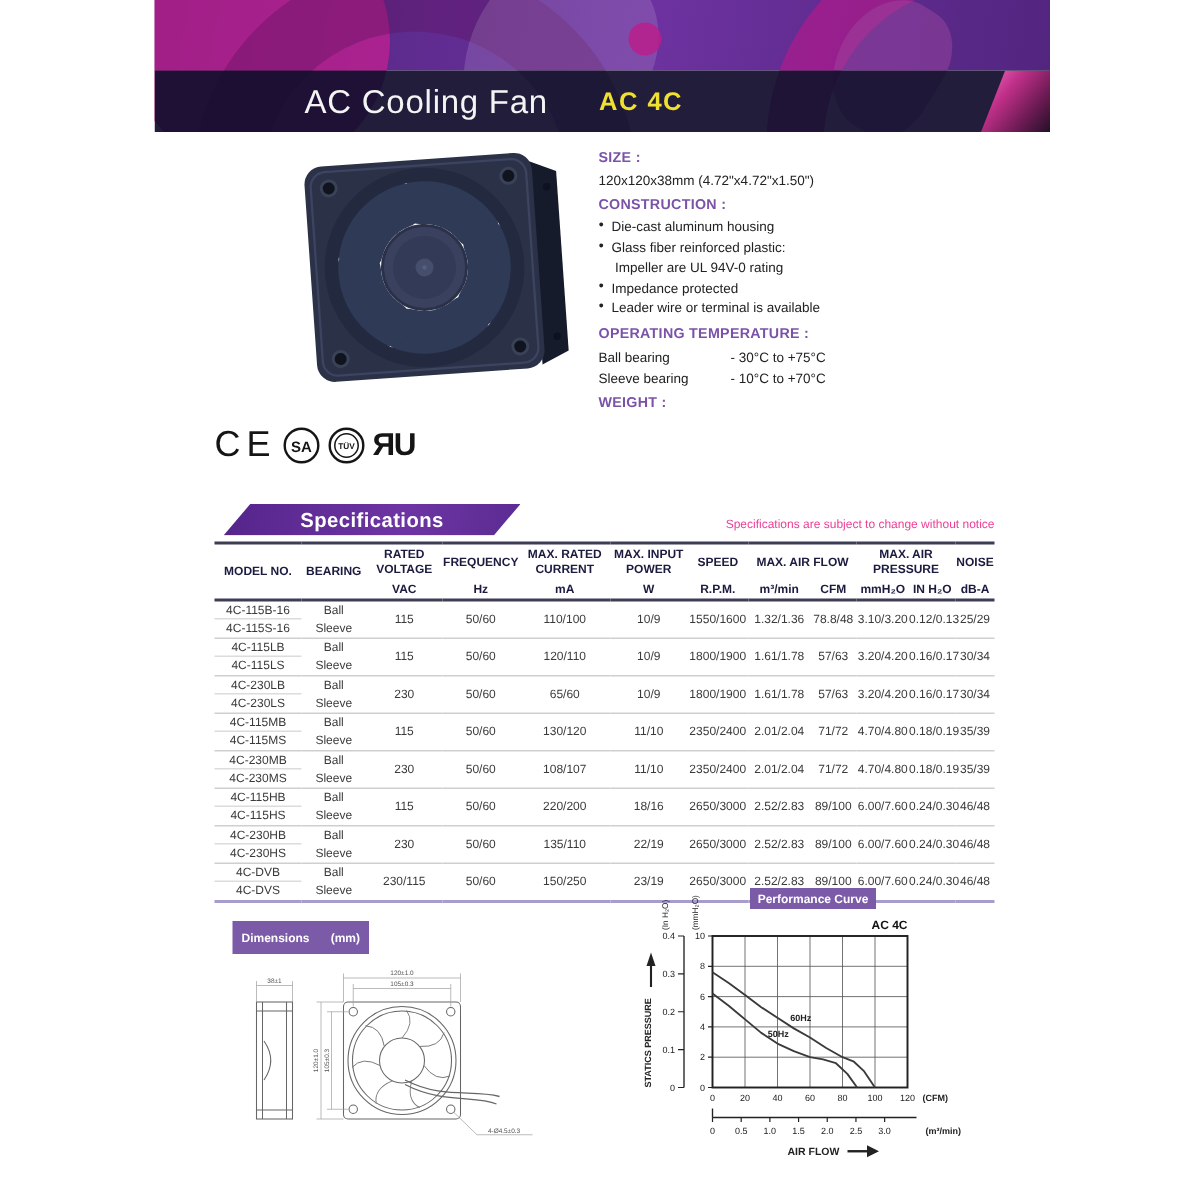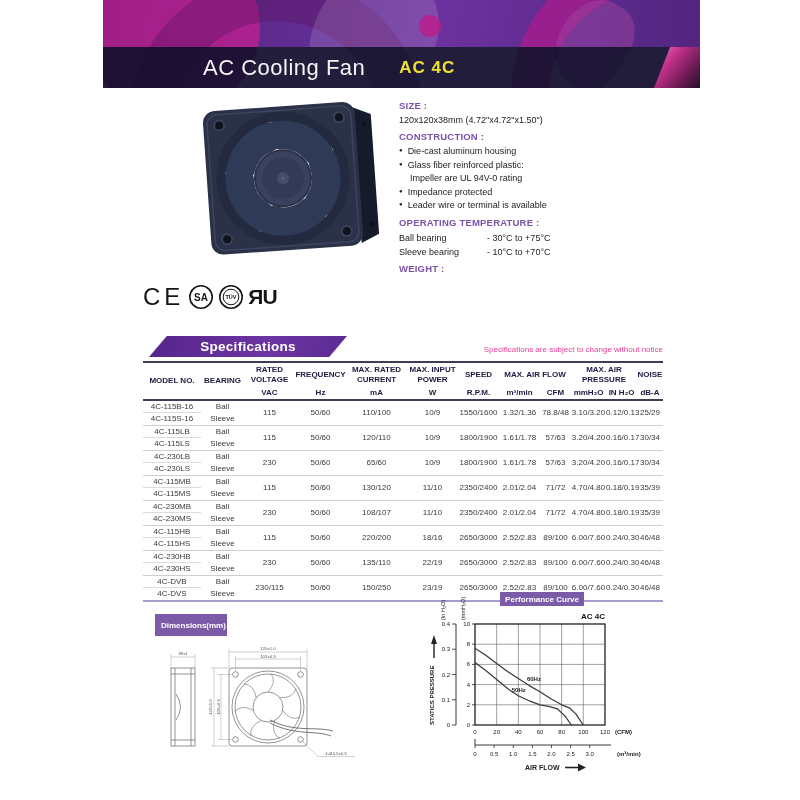--- a/index.html
+++ b/index.html
@@ -50,21 +50,21 @@
   .spec-table th{font-size:8px;font-weight:bold;color:#1b1b40;line-height:1.2;padding:1px 0;vertical-align:middle;}
   .spec-table thead tr.grp{height:25px;}
   .spec-table thead tr.unt{height:12px;border-bottom:2px solid #3d3d55;}
   .spec-table td{font-size:8px;color:#3a3a3a;text-align:center;padding:0;height:23px;vertical-align:middle;}
   .spec-table tbody tr{border-bottom:1px solid #cfcfcf;}
   .spec-table tbody tr:last-child{border-bottom:2px solid #a79ccb;margin-top:40px;}
   .mline{line-height:11.5px;height:11.5px;}
   .mline.first{border-bottom:1px solid #dcdcdc;}
 
   
-  .dims-banner{position:absolute;left:52px;top:614px;width:72px;height:14px;background:#7b5ba8;color:#fff;font-size:8px;font-weight:bold;display:flex;align-items:center;justify-content:space-between;padding:11px 6px;box-sizing:border-box;}
+  .dims-banner{position:absolute;left:52px;top:614px;width:91px;height:14px;background:#7b5ba8;color:#fff;font-size:8px;font-weight:bold;display:flex;align-items:center;justify-content:space-between;padding:11px 6px;box-sizing:border-box;}
   .dims-svg{position:absolute;left:52px;top:638px;}
   .perf-banner{position:absolute;left:397px;top:592px;width:84px;height:14px;background:#7b5ba8;color:#fff;font-size:8px;font-weight:bold;display:flex;align-items:center;justify-content:center;z-index:2;}
   .chart-svg{position:absolute;left:322px;top:592px;z-index:1;}
 </style>
 </head>
 <body>
 
 <div class="page">
 
   <div class="header">

